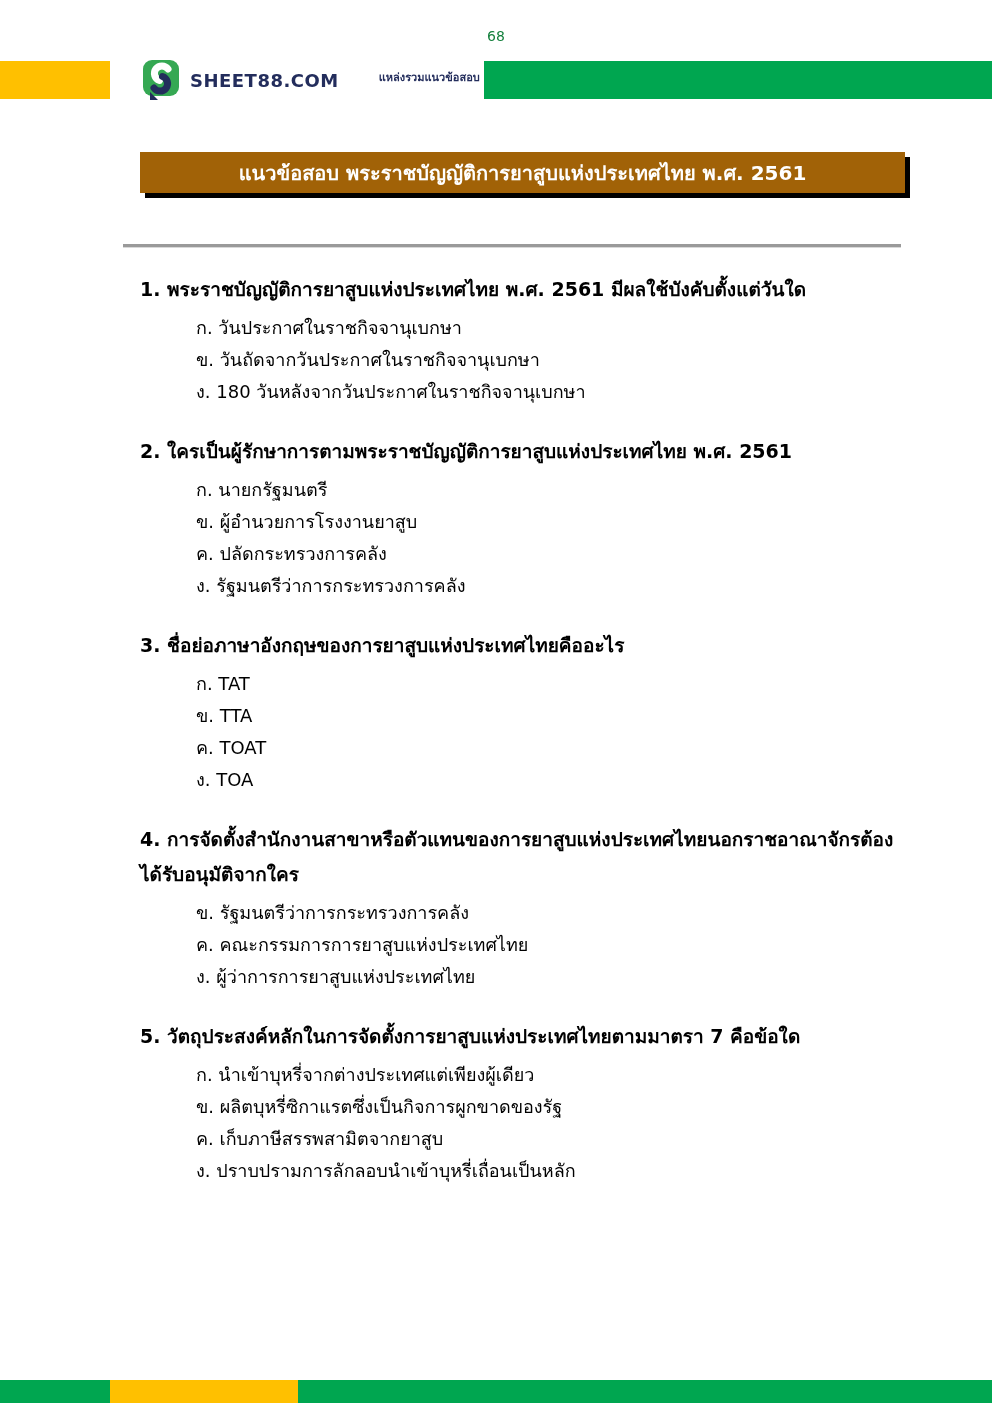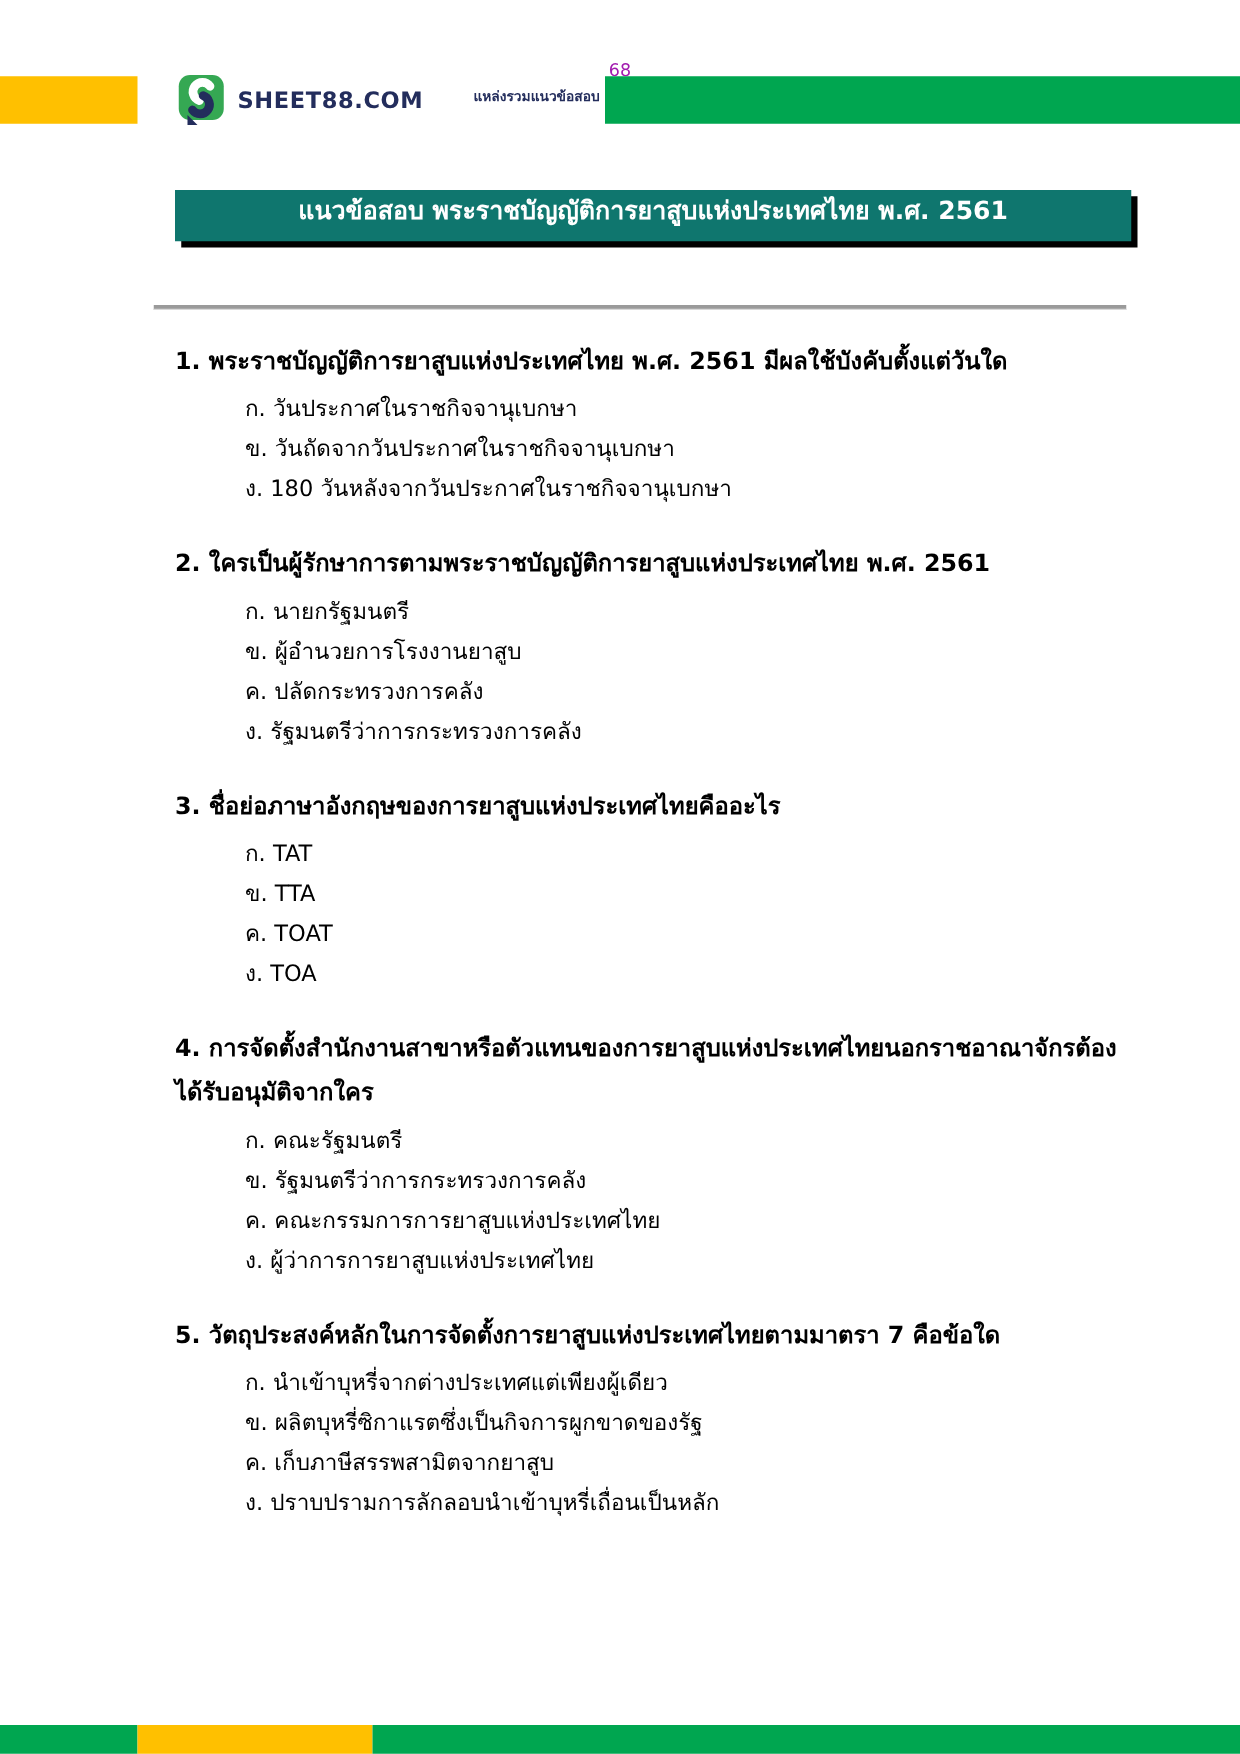--- a/index.html
+++ b/index.html
@@ -3,38 +3,38 @@
 <meta charset="utf-8">
 <style>
   html,body{margin:0;padding:0;}
   body{
     width:992px;height:1403px;position:relative;background:#ffffff;
     font-family:"DejaVu Sans",sans-serif;color:#000;overflow:hidden;
   }
   
   .page-num{
     position:absolute;top:28px;left:0;width:100%;text-align:center;
-    font-size:14px;color:#a21caf;margin-top:21px;
+    font-size:14px;color:#15803d;
   }
   .bar{position:absolute;height:38px;top:61px;}
   .bar-yellow-left{left:0;width:110px;background:#FFC000;}
   .bar-yellow-mid{left:335px;width:65px;background:#FFC000;}
   .bar-green-right{left:400px;right:0;background:#00A650;}
   .logo{
     position:absolute;left:136px;top:58px;display:flex;align-items:center;gap:8px;
     background:#fff;padding:0 4px;height:46px;z-index:2;
   }
   .logo-text{display:flex;line-height:1.05;}
   .logo-name{font-size:18px;font-weight:bold;color:#232D5C;letter-spacing:.5px;}
   .logo-tagline{font-size:11px;color:#232D5C;font-weight:bold;padding-left:40px;}
   
   .banner{
     position:absolute;left:140px;top:152px;width:765px;height:41px;
-    background:#0f766e;box-shadow:5px 5px 0 #000;
-    display:flex;justify-content:center;
+    background:#a16207;box-shadow:5px 5px 0 #000;
+    display:flex;align-items:center;justify-content:center;
   }
   .banner-title{color:#ffffff;font-size:20px;font-weight:bold;white-space:nowrap;}
   
   .divider{
     position:absolute;left:123px;top:244px;width:778px;height:3px;
     background:#9a9a9a;border-bottom:1px solid #d9d9d9;
   }
   
   .content{position:absolute;left:140px;top:272px;width:772px;}
   .question{margin-bottom:26px;}
@@ -106,21 +106,20 @@
       <li>ก. TAT</li>
       <li>ข. TTA</li>
       <li>ค. TOAT</li>
       <li>ง. TOA</li>
     </ul>
   </div>
 
   <div class="question">
     <p class="q-heading"><span>4.</span> <span>การจัดตั้งสำนักงานสาขาหรือตัวแทนของการยาสูบแห่งประเทศไทยนอกราชอาณาจักรต้องได้รับอนุมัติจากใคร</span></p>
     <ul class="q-options">
-      <li>ก. คณะรัฐมนตรี</li>
       <li>ข. รัฐมนตรีว่าการกระทรวงการคลัง</li>
       <li>ค. คณะกรรมการการยาสูบแห่งประเทศไทย</li>
       <li>ง. ผู้ว่าการการยาสูบแห่งประเทศไทย</li>
     </ul>
   </div>
 
   <div class="question">
     <p class="q-heading"><span>5.</span> <span>วัตถุประสงค์หลักในการจัดตั้งการยาสูบแห่งประเทศไทยตามมาตรา 7 คือข้อใด</span></p>
     <ul class="q-options">
       <li>ก. นำเข้าบุหรี่จากต่างประเทศแต่เพียงผู้เดียว</li>

